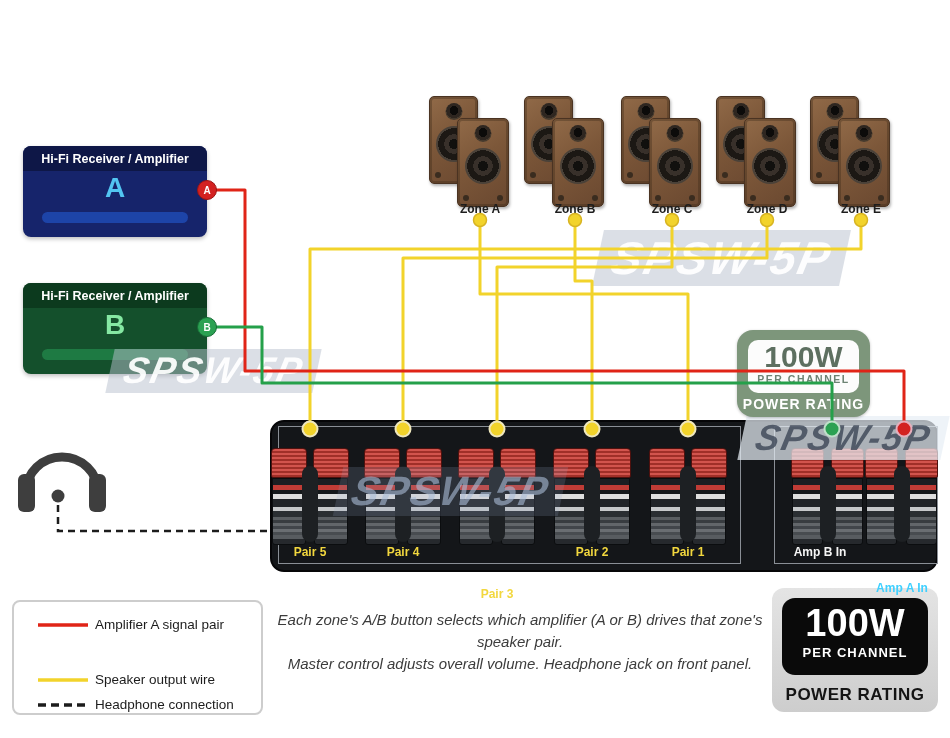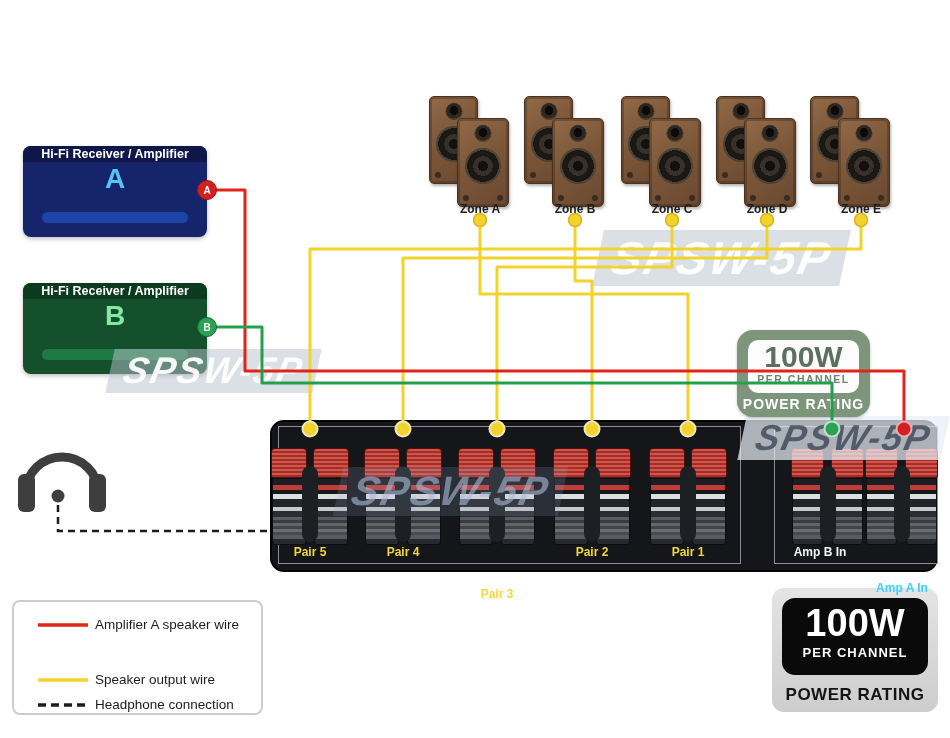--- a/index.html
+++ b/index.html
@@ -7,21 +7,21 @@
          font-family:"Liberation Sans",sans-serif;}
 
   
   .banner{position:absolute;left:203px;top:3px;width:550px;height:62px;background:#f8f4e4;
           text-align:center;z-index:2;}
   .banner h1{margin:4px 0 0 0;font-size:25px;font-weight:bold;color:#2c2315;letter-spacing:.2px;}
   .banner .sub{font-size:16px;font-weight:600;color:#3d5b66;margin-top:2px;}
 
   
   .ampbox{position:absolute;left:23px;width:184px;height:91px;border-radius:8px;z-index:4;}
-  .ampbox .hd{height:16px;border-radius:8px 8px 0 0;color:#fff;font-size:12.5px;font-weight:bold;
+  .ampbox .hd{height:25px;border-radius:8px 8px 0 0;color:#fff;font-size:12.5px;font-weight:bold;
               display:flex;align-items:center;justify-content:center;}
   .ampbox .ltr{text-align:center;font-size:28px;font-weight:bold;line-height:34px;}
   .ampbox .bar{position:absolute;left:19px;top:66px;width:146px;height:11px;border-radius:6px;}
   #amp-a{top:146px;background:#16246b;box-shadow:0 2px 4px rgba(0,0,0,.25);}
   #amp-a .hd{background:#0e1747;}
   #amp-a .ltr{color:#52c5f2;}
   #amp-a .bar{background:#1d44a8;}
   #amp-b{top:283px;background:#14502c;box-shadow:0 2px 4px rgba(0,0,0,.25);}
   #amp-b .hd{background:#0c3a1e;}
   #amp-b .ltr{color:#85e8a3;}
@@ -242,36 +242,40 @@
       <div class="per">PER CHANNEL</div>
     </div>
     <div class="rating">POWER RATING</div>
   </div>
 
   <div id="legend">
     <div class="lrow" style="top:15px;">
       <svg width="52" height="8">
           <line x1="1" y1="3" x2="51" y2="3" stroke-width="3.5" stroke="#e02417"></line>
         </svg>
-      <span class="ltxt">Amplifier A speaker wire</span>
+      <span class="ltxt">Amplifier A signal pair</span>
     </div>
     <div class="lrow" style="top:70px;">
       <svg width="52" height="8">
           <line x1="1" y1="3" x2="51" y2="3" stroke-width="3.5" stroke="#f2d32b"></line>
         </svg>
       <span class="ltxt">Speaker output wire</span>
     </div>
     <div class="lrow" style="top:95px;">
       <svg width="52" height="8">
           <line x1="1" y1="3" x2="51" y2="3" stroke-width="3.5" stroke-dasharray="8 5" stroke="#1c1c1c"></line>
         </svg>
       <span class="ltxt">Headphone connection</span>
     </div>
   </div>
 
+  <div id="caption">
+    <div>Each zone's A/B button selects which amplifier (A or B) drives that zone's speaker pair.</div>
+    <div>Master control adjusts overall volume. Headphone jack on front panel.</div>
+  </div>
 
   <svg id="wires" width="950" height="738">
 
     <g>
       <path d="M 26 492 A 36 35 0 0 1 98 492" fill="none" stroke="#3e3e3e" stroke-width="9" stroke-linecap="round"></path>
       <rect x="18" y="474" width="17" height="38" rx="6" fill="#3e3e3e"></rect>
       <rect x="89" y="474" width="17" height="38" rx="6" fill="#3e3e3e"></rect>
       <circle cx="58" cy="496" r="6.5" fill="#3e3e3e"></circle>
     </g>
     <path d="M 58 505 V 531 H 272" fill="none" stroke-width="2.5" stroke-dasharray="7 5" stroke="#1c1c1c"></path>

